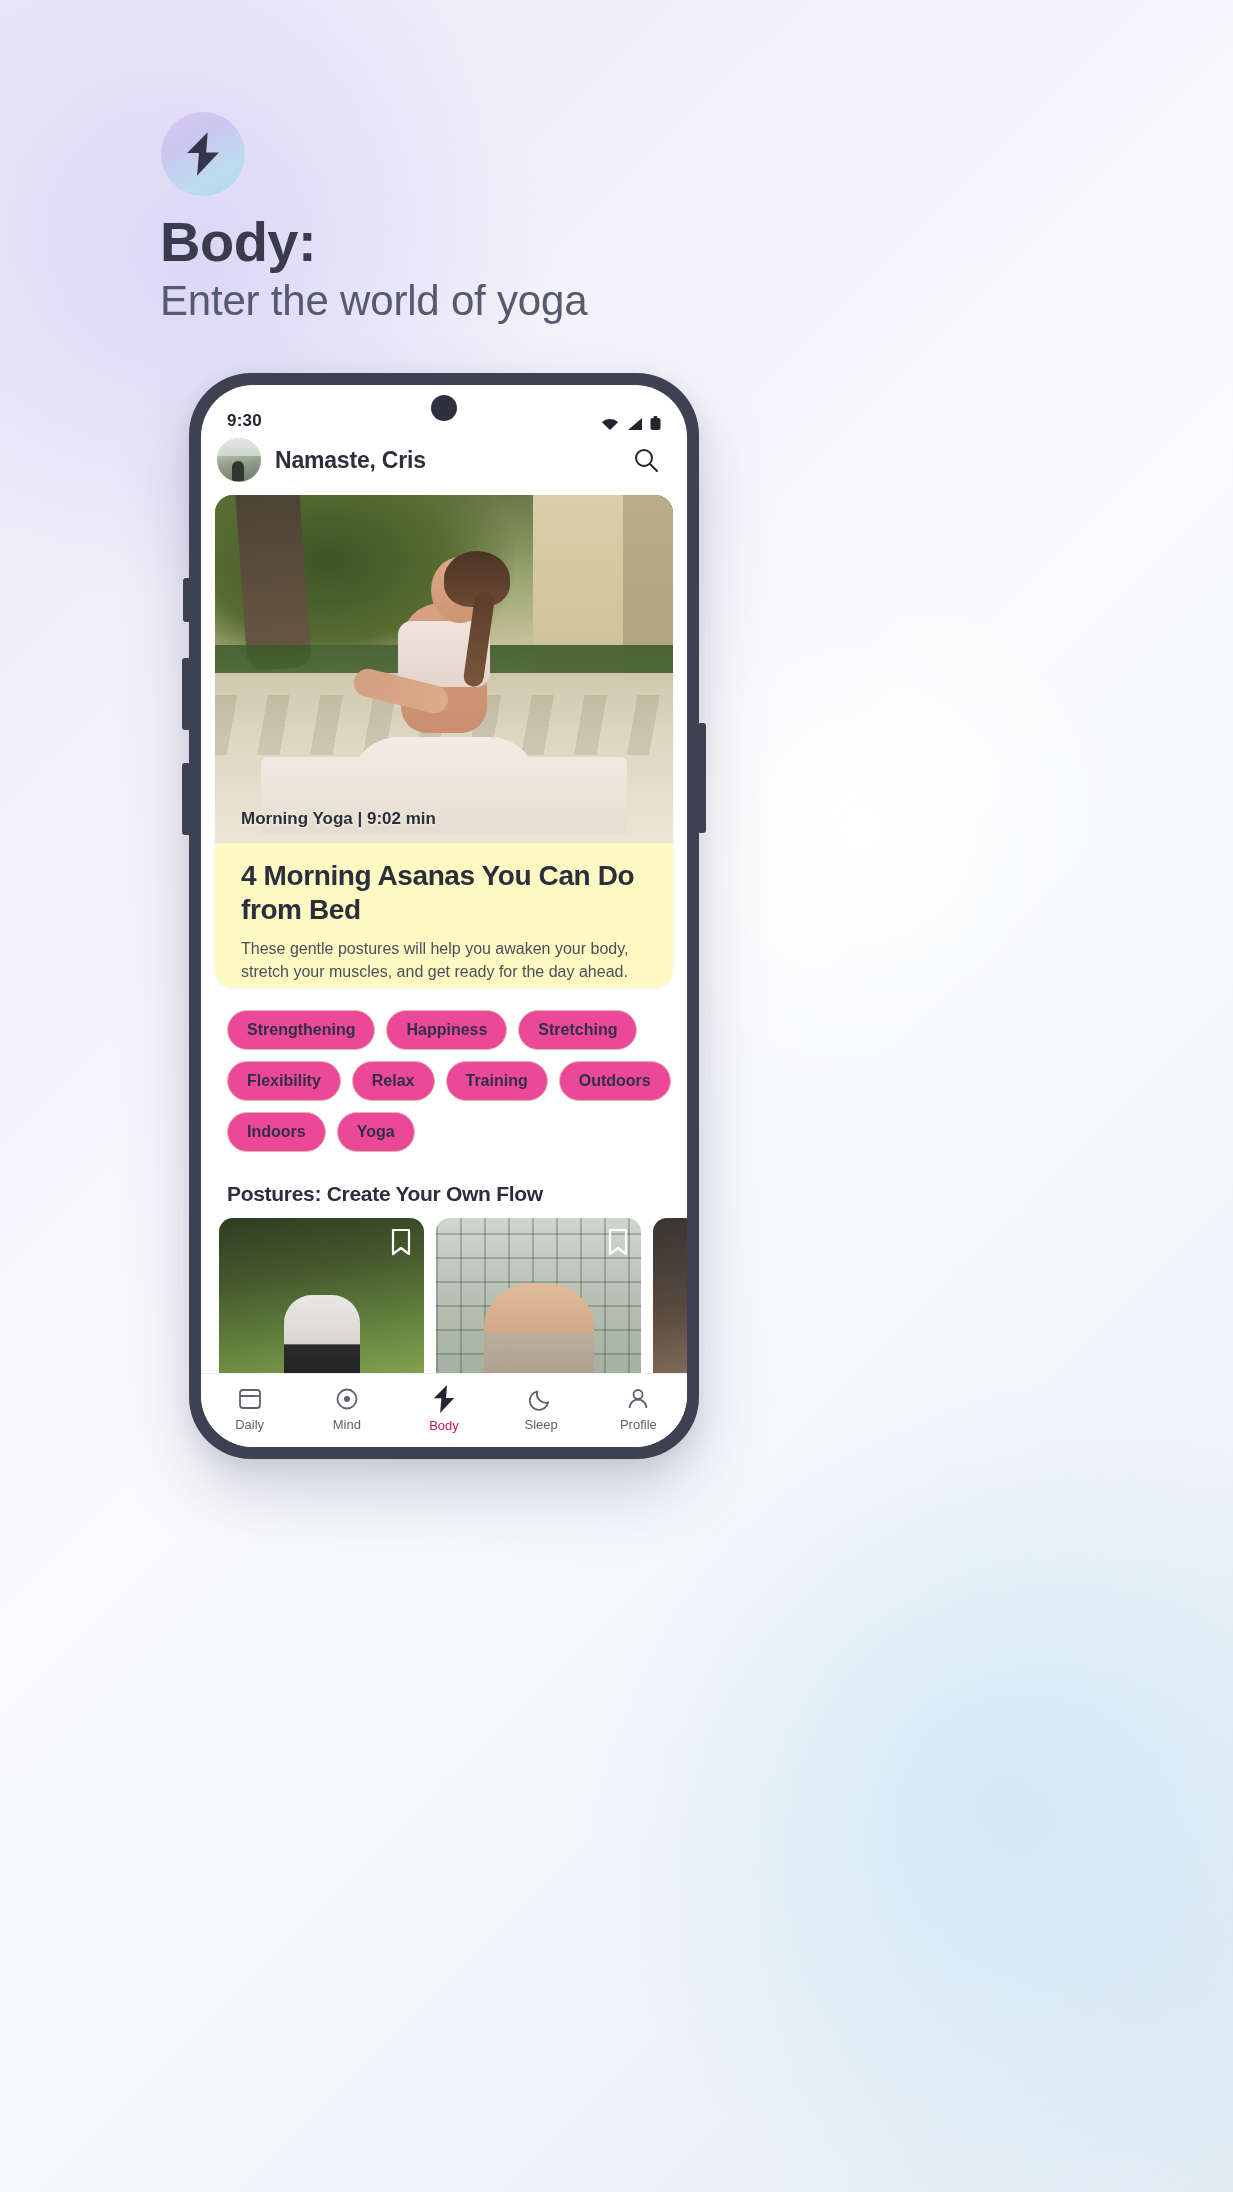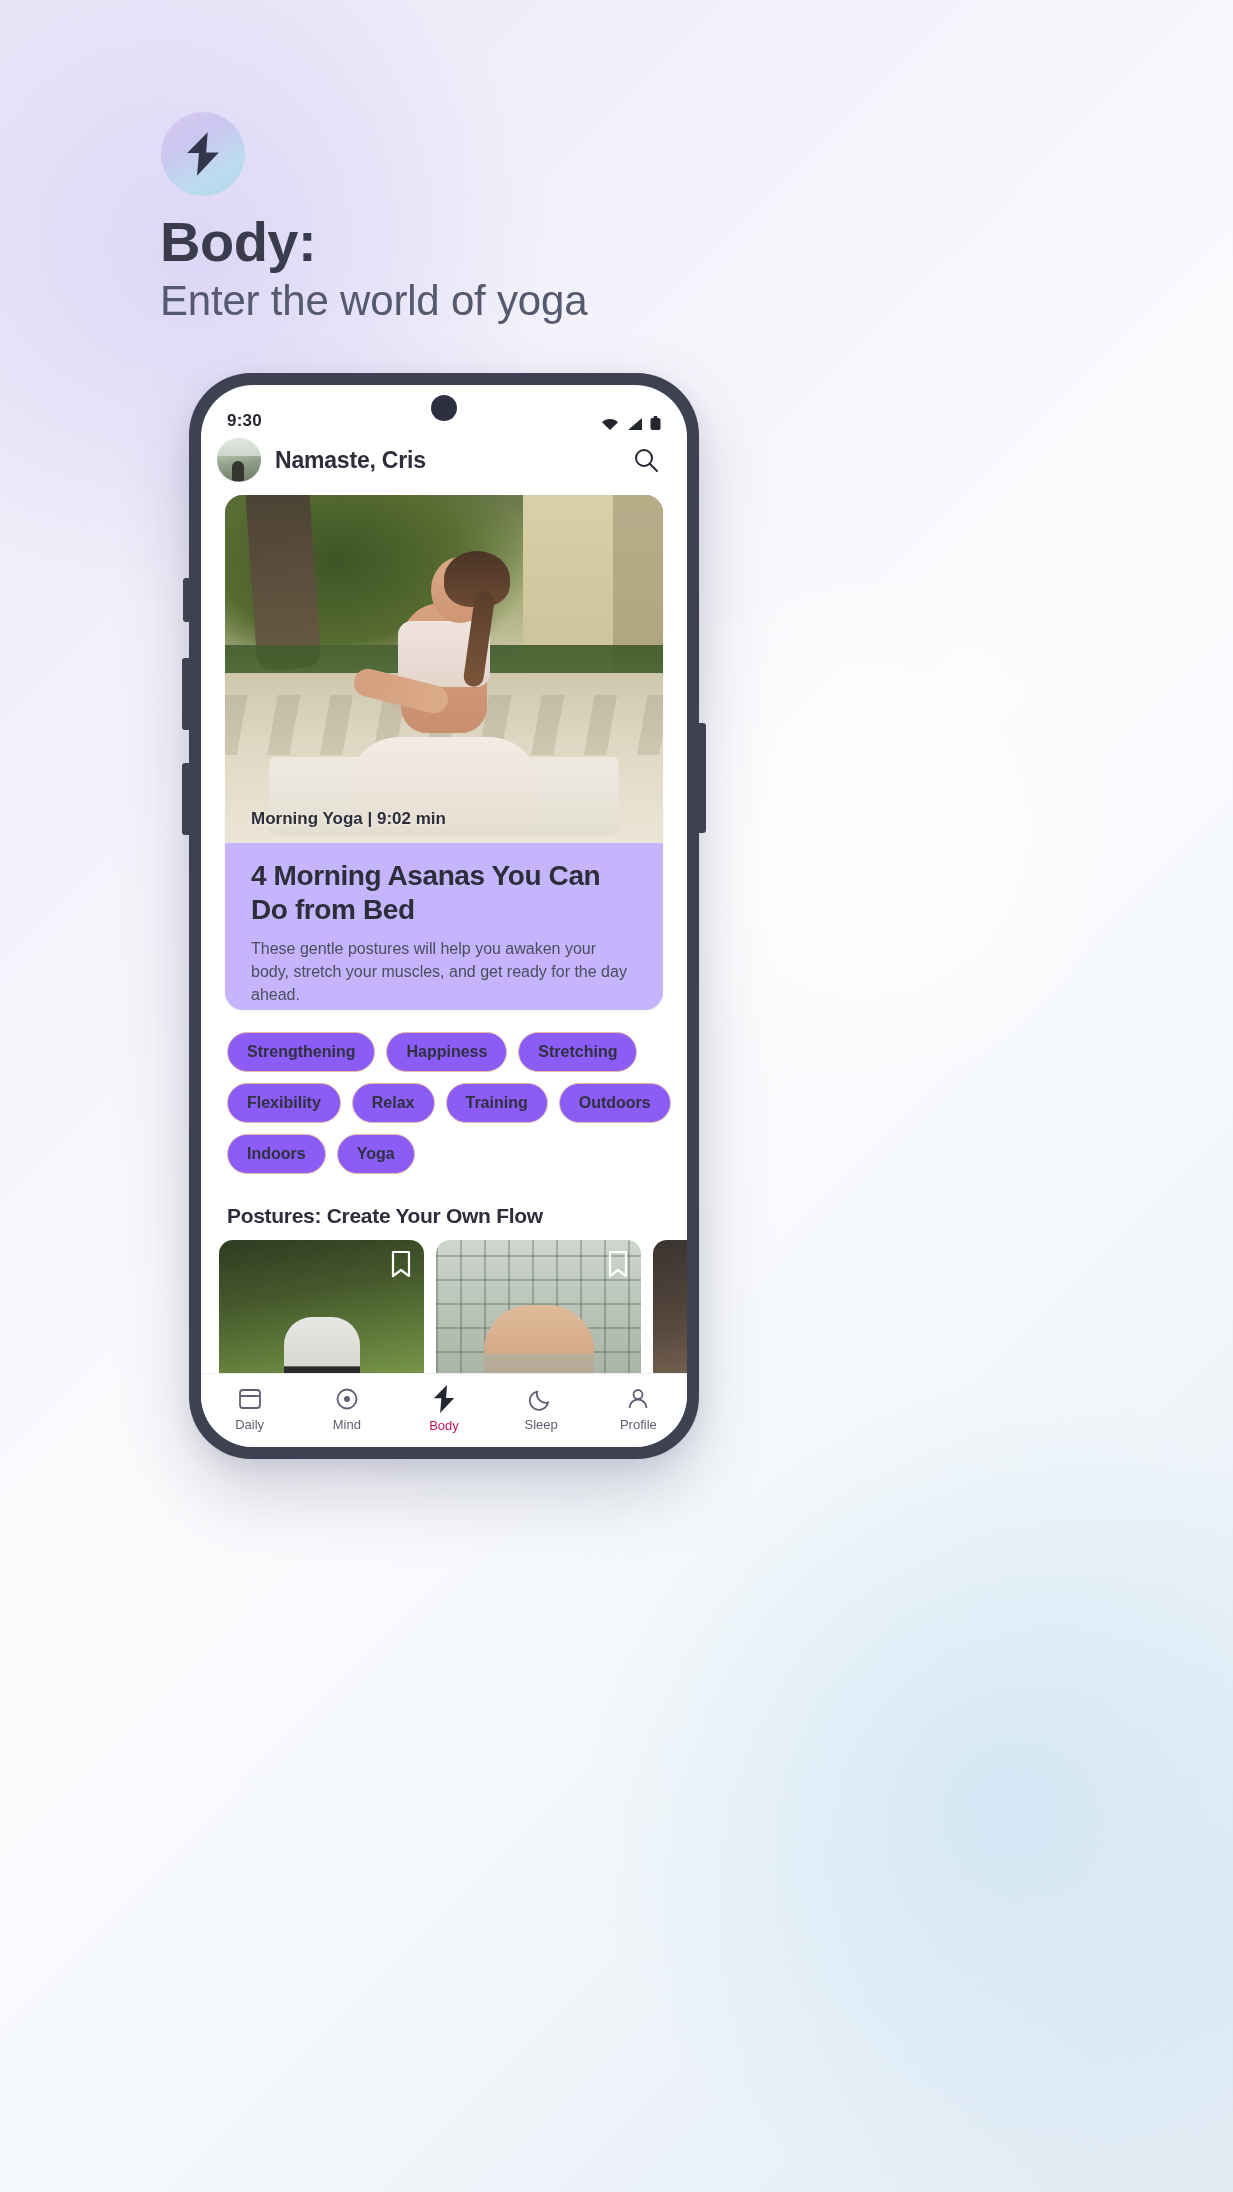--- a/index.html
+++ b/index.html
@@ -69,21 +69,21 @@
   }
   .avatar::before { content:""; position:absolute; left:0; right:0; top:0; height:42%;
     background: linear-gradient(180deg,#e3e8e2 0%, #cdd6cc 100%); }
   .avatar::after { content:""; position:absolute; left:47%; top:52%; width:12px; height:20px;
     background:#33362f; border-radius:6px 6px 2px 2px; transform:translateX(-50%); }
   .greeting { font-size:23px; font-weight:bold; color:#2c2e3c; letter-spacing:-0.2px; }
   .search-btn { margin-left:auto; width:34px; height:34px; display:flex; align-items:center; justify-content:center; }
 
   .scrollarea { flex:1 1 auto; overflow:hidden; position:relative; }
 
-  .hero-card { margin:0 24px; border-radius:18px; overflow:hidden; background:#c4b5fd;
+  .hero-card { margin:0 14px; border-radius:18px; overflow:hidden; background:#fef9c3;
     box-shadow:0 1px 3px rgba(0,0,0,0.06); }
   .hero-media { position:relative; height:348px; overflow:hidden;
     background: linear-gradient(175deg,#5d6b42 0%, #7c8a55 16%, #9fa874 30%, #cfc9a8 50%, #e8e2cd 66%, #efeade 100%); }
   .hm-tree { position:absolute; left:26px; top:-16px; width:64px; height:190px;
     background: linear-gradient(180deg,#4a4133 0%, #6a5a44 100%); border-radius:16px; transform:rotate(-4deg); }
   .hm-canopy { position:absolute; left:-40px; top:-60px; width:340px; height:210px;
     background: radial-gradient(ellipse at 45% 60%, #3e5426 0%, #566c31 45%, rgba(86,108,49,0) 72%); }
   .hm-bldg { position:absolute; right:-10px; top:0; width:150px; height:260px;
     background: linear-gradient(180deg,#d9cfa8 0%, #cfc59c 55%, #b9ad84 100%); }
   .hm-bldg2 { position:absolute; right:-10px; top:0; width:60px; height:260px; background:rgba(120,110,80,0.35); }
@@ -113,21 +113,21 @@
 
   .hero-meta { position:absolute; left:26px; bottom:14px; font-size:17px; font-weight:600;
     color:#2b2d38; text-shadow:0 1px 2px rgba(255,255,255,0.6); }
 
   .hero-body { padding:16px 26px 4px 26px; }
   .hero-title { font-size:28px; font-weight:bold; color:#2c2e3c; line-height:1.22; letter-spacing:-0.4px; }
   .hero-desc { margin-top:11px; font-size:16px; color:#4b4e5c; line-height:1.42; }
 
   .chips { display:flex; flex-wrap:wrap; gap:11px; padding:22px 0 4px 18px; margin-left:8px; }
   .chip { border:1.6px solid #e6b9a8; border-radius:24px; padding:10px 19px;
-    font-size:16px; font-weight:600; color:#2f3140; white-space:nowrap; background:#8b5cf6; }
+    font-size:16px; font-weight:600; color:#2f3140; white-space:nowrap; background:#ec4899; }
 
   .section-title { padding:26px 26px 12px 26px; font-size:21px; font-weight:bold; color:#2c2e3c; letter-spacing:-0.3px; }
 
   .cards-row { display:flex; gap:12px; padding:0 0 0 18px; }
   .pcard { position:relative; flex:0 0 auto; width:205px; height:185px; border-radius:14px; overflow:hidden; }
   .pcard .bm { position:absolute; right:12px; top:10px; }
   .pc1 { background: linear-gradient(170deg,#2e3c22 0%, #45582c 30%, #5e7a3a 55%, #7a9a4b 80%, #8fb057 100%); }
   .pc1::after { content:""; position:absolute; left:50%; bottom:14px; transform:translateX(-50%);
     width:76px; height:94px; background: linear-gradient(180deg,#e8e7e3 0%, #d8d7d2 52%, #2b2b2b 53%, #1f1f1f 100%); border-radius:28px 28px 14px 14px; }
   .pc2 { background: linear-gradient(180deg,#cfd6cf 0%, #b8c2b6 40%, #9daa99 100%); }

